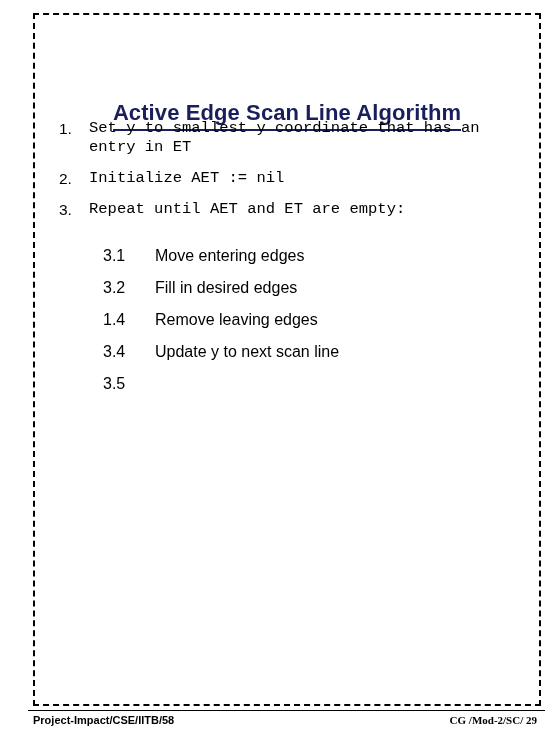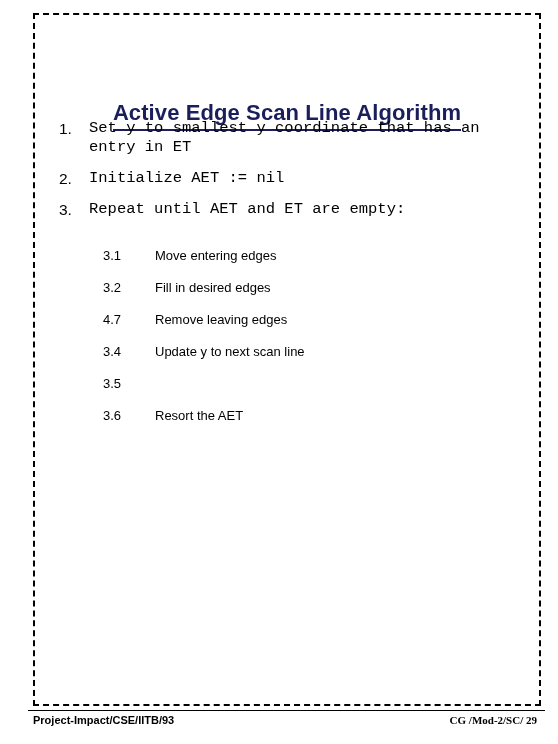--- a/index.html
+++ b/index.html
@@ -74,21 +74,21 @@
   
   #sub-list {
     position: absolute;
     left: 103px;
     top: 246px;
     width: 400px;
   }
   .sub-item {
     display: flex;
     align-items: flex-start;
-    font-size: 13px;
+    font-size: 16px;
     line-height: 19px;
     margin-bottom: 13px;
   }
   .sub-item .marker {
     width: 40px;
     flex: 0 0 40px;
     text-align: left;
   }
   .sub-item .body {
     flex: 1 1 auto;
@@ -147,33 +147,29 @@
 <div id="sub-list">
   <div class="sub-item">
     <span class="marker">3.1</span>
     <span class="body">Move entering edges</span>
   </div>
   <div class="sub-item">
     <span class="marker">3.2</span>
     <span class="body">Fill in desired edges</span>
   </div>
   <div class="sub-item">
-    <span class="marker">4.7</span>
+    <span class="marker">1.4</span>
     <span class="body">Remove leaving edges</span>
   </div>
   <div class="sub-item">
     <span class="marker">3.4</span>
     <span class="body">Update y to next scan line</span>
   </div>
   <div class="sub-item">
     <span class="marker">3.5</span>
   </div>
-  <div class="sub-item">
-    <span class="marker">3.6</span>
-    <span class="body">Resort the AET</span>
-  </div>
 </div>
 
 <div id="footer-rule"></div>
 <div id="footer">
-  <span class="footer-left">Project-Impact/CSE/IITB/93</span>
+  <span class="footer-left">Project-Impact/CSE/IITB/58</span>
   <span class="footer-right">CG /Mod-2/SC/ 29</span>
 </div>
 
 </body></html>

